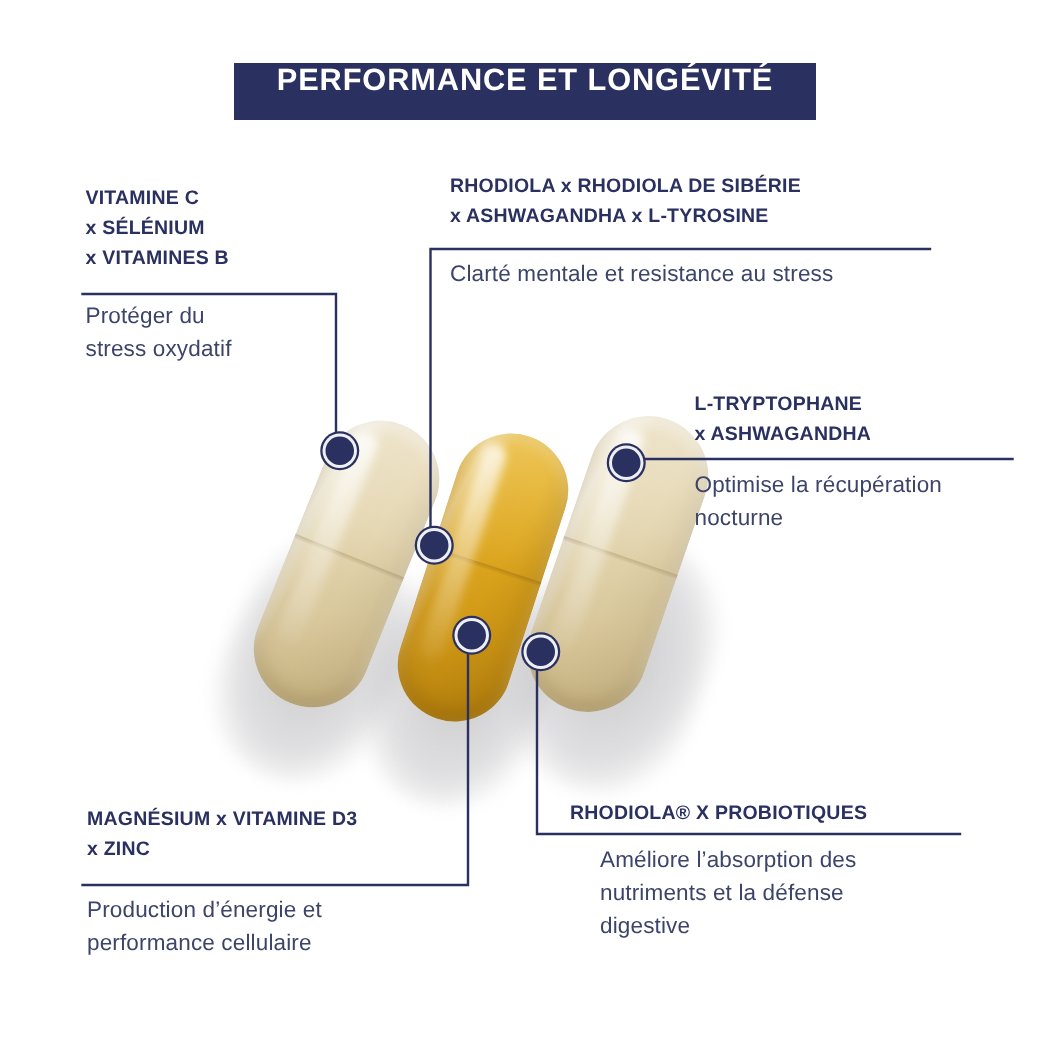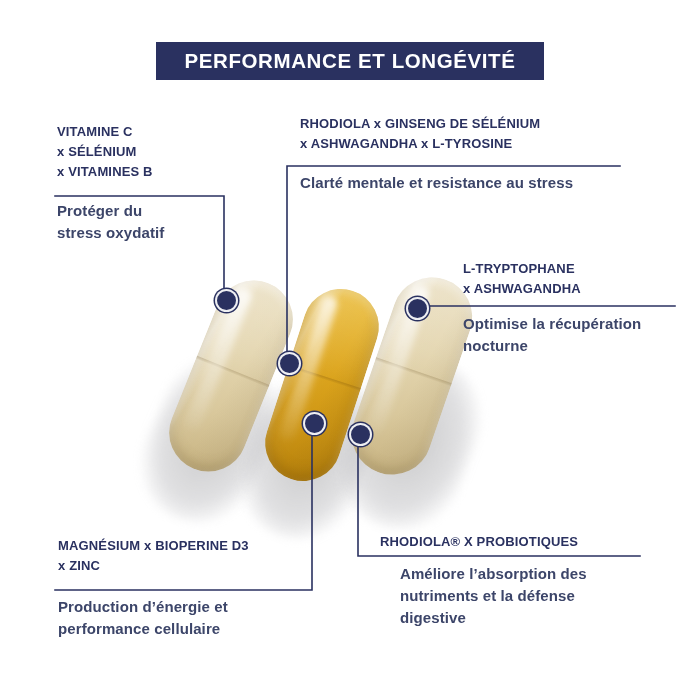--- a/index.html
+++ b/index.html
@@ -22,21 +22,21 @@
 
   
   .title-banner {
     position: absolute;
     left: 156px;
     top: 42px;
     width: 388px;
     height: 38px;
     background: #2a3160;
     display: flex;
-    align-items: center;
+    align-items: flex-start;
     justify-content: center;
   }
   .title-banner .title-text {
     color: #ffffff;
     font-size: 20.5px;
     font-weight: bold;
     letter-spacing: 0.6px;
   }
 
   
@@ -45,21 +45,21 @@
     color: #2a3160;
     font-size: 13px;
     font-weight: bold;
     line-height: 20px;
     letter-spacing: 0.15px;
     white-space: pre-line;
   }
   .block .body {
     color: #3c4569;
     font-size: 15px;
-    font-weight: bold;
+    font-weight: normal;
     line-height: 22px;
     letter-spacing: 0.1px;
     white-space: pre-line;
   }
 
   
   .lines {
     position: absolute;
     left: 0; top: 0;
     width: 700px; height: 700px;
@@ -207,38 +207,38 @@
     <div class="heading">VITAMINE C
 x SÉLÉNIUM
 x VITAMINES B</div>
   </div>
   <div class="block" style="left:57px; top:200px; width:180px;">
     <div class="body">Protéger du
 stress oxydatif</div>
   </div>
 
   <div class="block" style="left:300px; top:114px; width:330px;">
-    <div class="heading">RHODIOLA x GINSENG DE SÉLÉNIUM
+    <div class="heading">RHODIOLA x RHODIOLA DE SIBÉRIE
 x ASHWAGANDHA x  L-TYROSINE</div>
   </div>
   <div class="block" style="left:300px; top:172px; width:340px;">
     <div class="body">Clarté mentale et resistance au stress</div>
   </div>
 
   <div class="block" style="left:463px; top:259px; width:215px;">
     <div class="heading">L-TRYPTOPHANE
 x ASHWAGANDHA</div>
   </div>
   <div class="block" style="left:463px; top:313px; width:225px;">
     <div class="body">Optimise la récupération
 nocturne</div>
   </div>
 
   <div class="block" style="left:58px; top:536px; width:260px;">
-    <div class="heading">MAGNÉSIUM x BIOPERINE D3
+    <div class="heading">MAGNÉSIUM x VITAMINE D3
 x ZINC</div>
   </div>
   <div class="block" style="left:58px; top:596px; width:265px;">
     <div class="body">Production d’énergie et
 performance cellulaire</div>
   </div>
 
   <div class="block" style="left:380px; top:532px; width:280px;">
     <div class="heading">RHODIOLA® X PROBIOTIQUES</div>
   </div>

